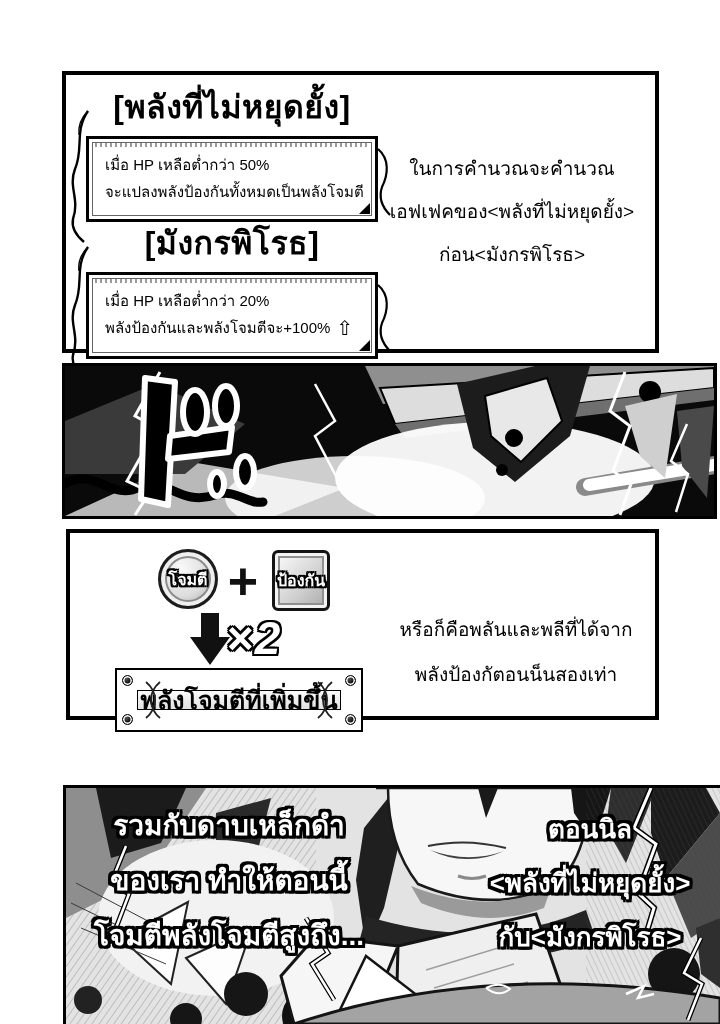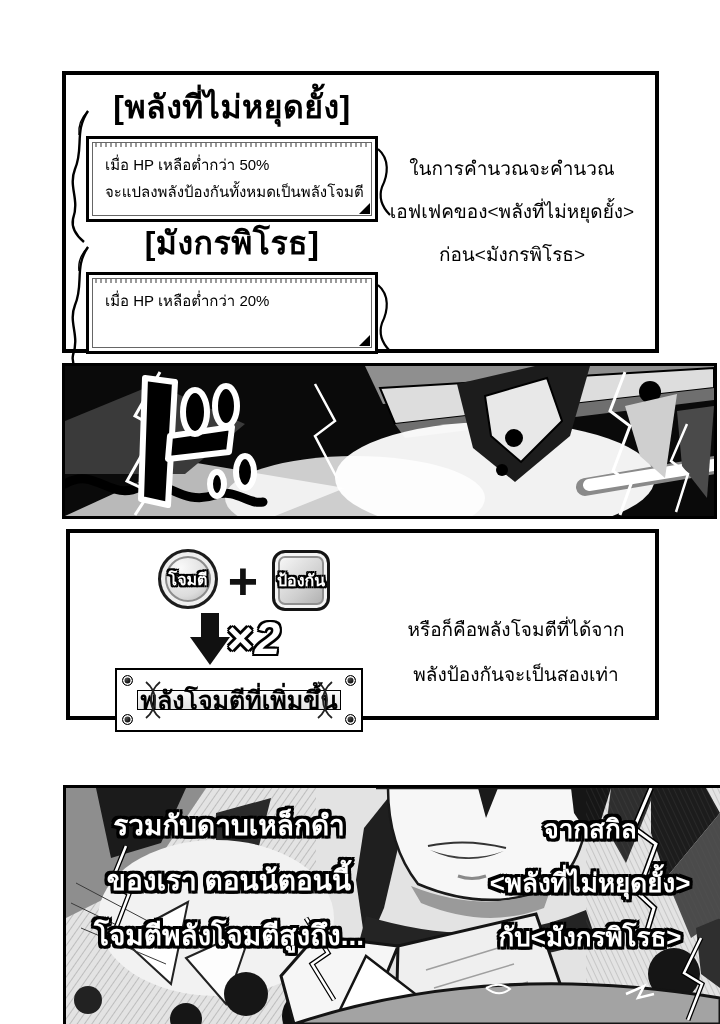--- a/index.html
+++ b/index.html
@@ -32,21 +32,21 @@
   .narration { position:absolute; text-align:center; font-size:19px; line-height:43px; font-weight:400; }
   #narr-top  { left:300px; top:72px; width:292px; }
   #narr-mid  { left:302px; top:74px; width:288px; line-height:45px; }
 
   
   .coin { position:absolute; left:88px; top:16px; width:60px; height:60px; border-radius:50%;
           border:3px solid #1c1c1c;
           background:radial-gradient(circle at 36% 30%, #fafafa 0%, #dcdcdc 55%, #9c9c9c 100%);
           box-shadow: inset 0 0 0 4px #efefef, inset 0 0 0 6px #8c8c8c;
           display:flex; align-items:center; justify-content:center; }
-  .card-sq { position:absolute; left:202px; top:17px; width:58px; height:61px; border-radius:13px;
+  .card-sq { position:absolute; left:202px; top:17px; width:58px; height:61px; border-radius:6px;
           border:3px solid #141414;
           background:linear-gradient(135deg,#fdfdfd 0%, #cfcfcf 60%, #a8a8a8 100%);
           box-shadow: inset 0 0 0 3px #f4f4f4, inset 0 0 0 5px #909090;
           display:flex; align-items:center; justify-content:center; }
   .icon-label { font-size:16px; font-weight:bold; color:#fff; white-space:nowrap;
           text-shadow:-2px -2px 0 #000,2px -2px 0 #000,-2px 2px 0 #000,2px 2px 0 #000,
                       0 -2px 0 #000,0 2px 0 #000,-2px 0 0 #000,2px 0 0 #000; }
   .plus-sign { position:absolute; left:150px; top:22px; width:46px; text-align:center;
           font-size:52px; font-weight:900; color:#111; line-height:52px; }
   .mult { position:absolute; left:156px; top:78px; font-size:46px; font-weight:bold; font-style:italic;
@@ -104,20 +104,23 @@
     <div class="skill-box">
       <svg class="curl-left" width="24" height="140" viewBox="0 0 24 140">
         <path d="M20,6 C6,26 16,44 7,64 C0,82 12,94 5,114 C3,124 10,132 16,137" fill="none" stroke="#000" stroke-width="2.4"></path>
         <path d="M20,6 C12,14 10,22 11,30" fill="none" stroke="#000" stroke-width="1.4"></path>
       </svg>
       <svg class="curl-right" width="20" height="70" viewBox="0 0 20 70">
         <path d="M4,2 C16,12 14,28 8,40 C4,52 10,62 16,68" fill="none" stroke="#000" stroke-width="2.2"></path>
       </svg>
       <div class="hatch-strip"></div>
       <div class="skill-line">เมื่อ HP เหลือต่ำกว่า 20%</div>
+      <div class="skill-line">
+        <span>พลังป้องกันและพลังโจมตีจะ+100%</span><span class="up-arrow">⇧</span>
+      </div>
       <div class="fold"></div>
     </div>
   </div>
 
   <div id="narr-top" class="narration">
     <div>ในการคำนวณจะคำนวณ</div>
     <div>เอฟเฟคของ&lt;พลังที่ไม่หยุดยั้ง&gt;</div>
     <div>ก่อน&lt;มังกรพิโรธ&gt;</div>
   </div>
 </div>
@@ -179,22 +182,22 @@
       <svg class="flourish left" width="18" height="40" viewBox="0 0 18 40">
         <path d="M2,2 C14,12 14,28 2,38 M16,2 C4,12 4,28 16,38" fill="none" stroke="#222" stroke-width="1.8"></path>
       </svg>
       <span class="banner-label">พลังโจมตีที่เพิ่มขึ้น</span>
       <svg class="flourish right" width="18" height="40" viewBox="0 0 18 40">
         <path d="M2,2 C14,12 14,28 2,38 M16,2 C4,12 4,28 16,38" fill="none" stroke="#222" stroke-width="1.8"></path>
       </svg>
     </div>
   </div>
   <div id="narr-mid" class="narration">
-    <div>หรือก็คือพลังโจมตีที่ได้จาก</div>
-    <div>พลังป้องกันจะเป็นสองเท่า</div>
+    <div>หรือก็คือพลันและพลีที่ได้จาก</div>
+    <div>พลังป้องกัตอนน็นสองเท่า</div>
   </div>
 </div>
 
 <div id="panel-final" class="panel">
   <svg width="100%" height="100%" viewBox="0 0 654 236" preserveAspectRatio="none">
     <defs>
       <pattern id="hatch" width="6" height="6" patternTransform="rotate(35)" patternUnits="userSpaceOnUse">
         <line x1="0" y1="0" x2="0" y2="6" stroke="#7a7a7a" stroke-width="1.6"></line>
       </pattern>
       <pattern id="hatch2" width="5" height="5" patternTransform="rotate(-25)" patternUnits="userSpaceOnUse">
@@ -251,21 +254,21 @@
       <path d="M240,130 L262,165 L246,176 L268,212" stroke="#fff" stroke-width="2.5"></path>
       <path d="M60,58 L45,95 L63,106 L50,140" stroke="#000" stroke-width="5"></path>
       <path d="M60,58 L45,95 L63,106 L50,140" stroke="#fff" stroke-width="2.5"></path>
       <path d="M635,150 L618,185 L636,196 L622,232" stroke="#000" stroke-width="5"></path>
       <path d="M635,150 L618,185 L636,196 L622,232" stroke="#fff" stroke-width="2.5"></path>
     </g>
   </svg>
 
   <div id="speech-left" class="speech">
     <div>รวมกับดาบเหล็กดำ</div>
-    <div>ของเรา ตอนน้ตอนนี้</div>
+    <div>ของเรา ทำให้ตอนนี้</div>
     <div>โจมตีพลังโจมตีสูงถึง...</div>
   </div>
   <div id="speech-right" class="speech">
-    <div>จากสกิล</div>
+    <div>ตอนนิล</div>
     <div>&lt;พลังที่ไม่หยุดยั้ง&gt;</div>
     <div>กับ&lt;มังกรพิโรธ&gt;</div>
   </div>
 </div>
 
 </body></html>

